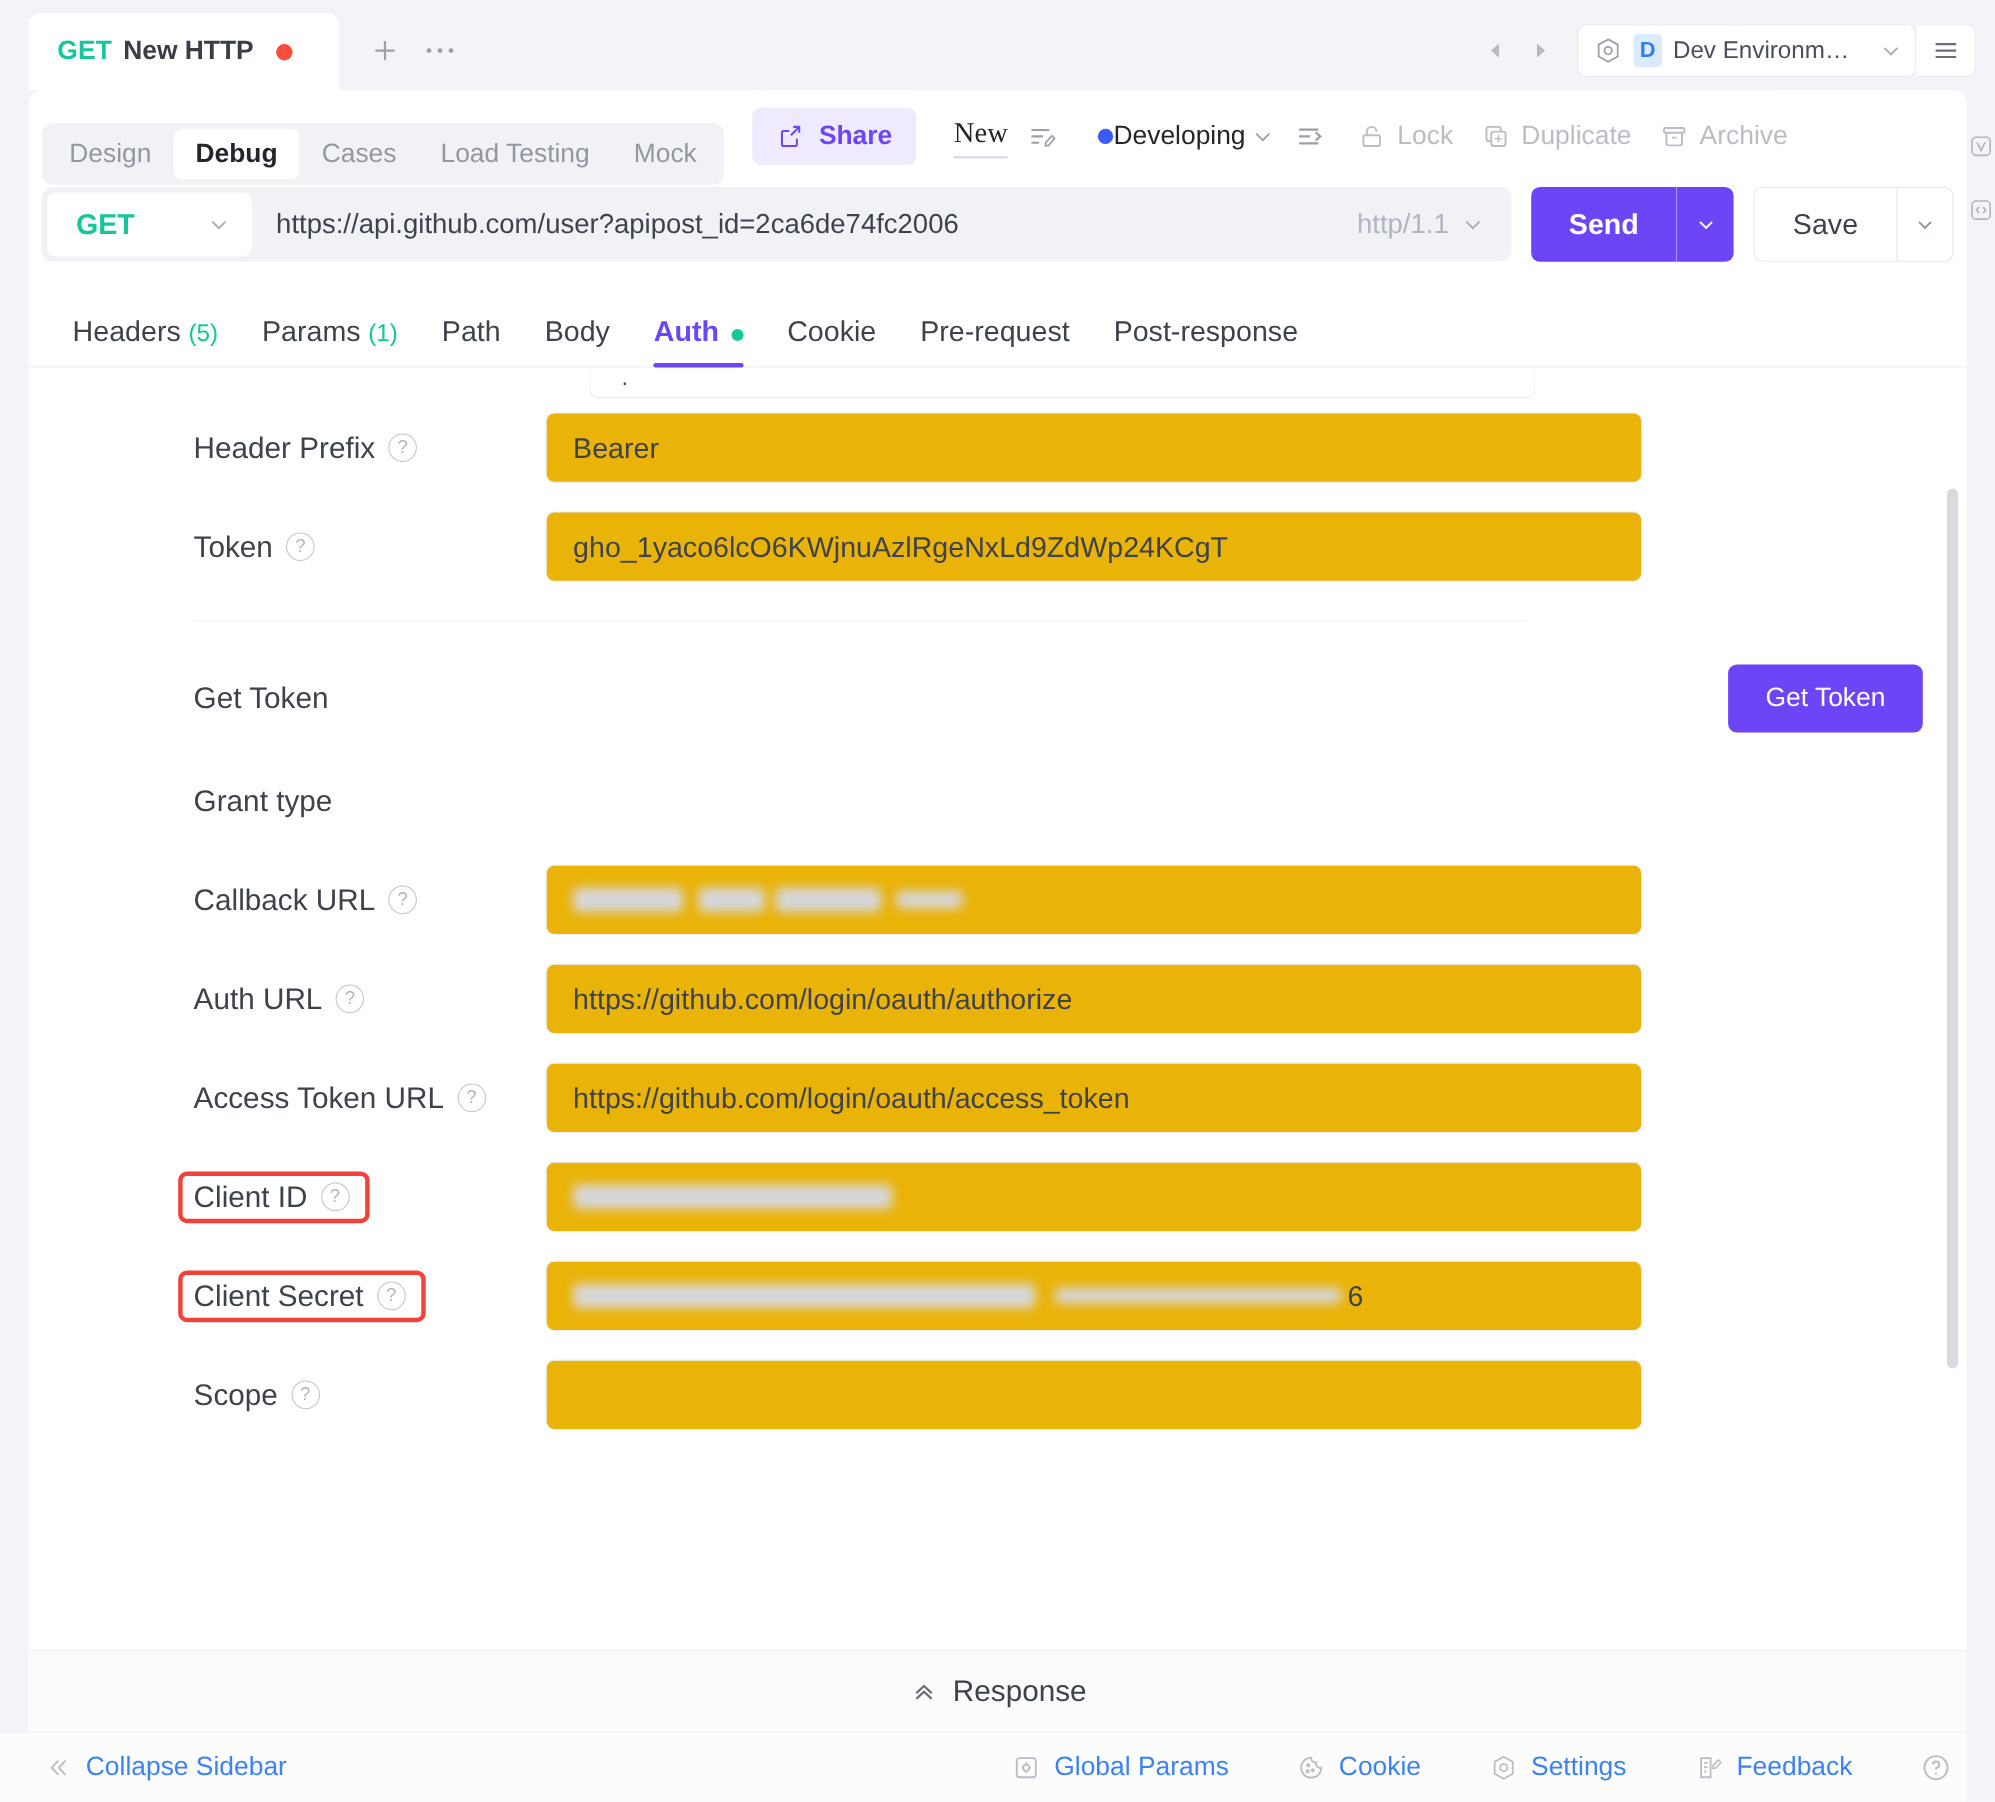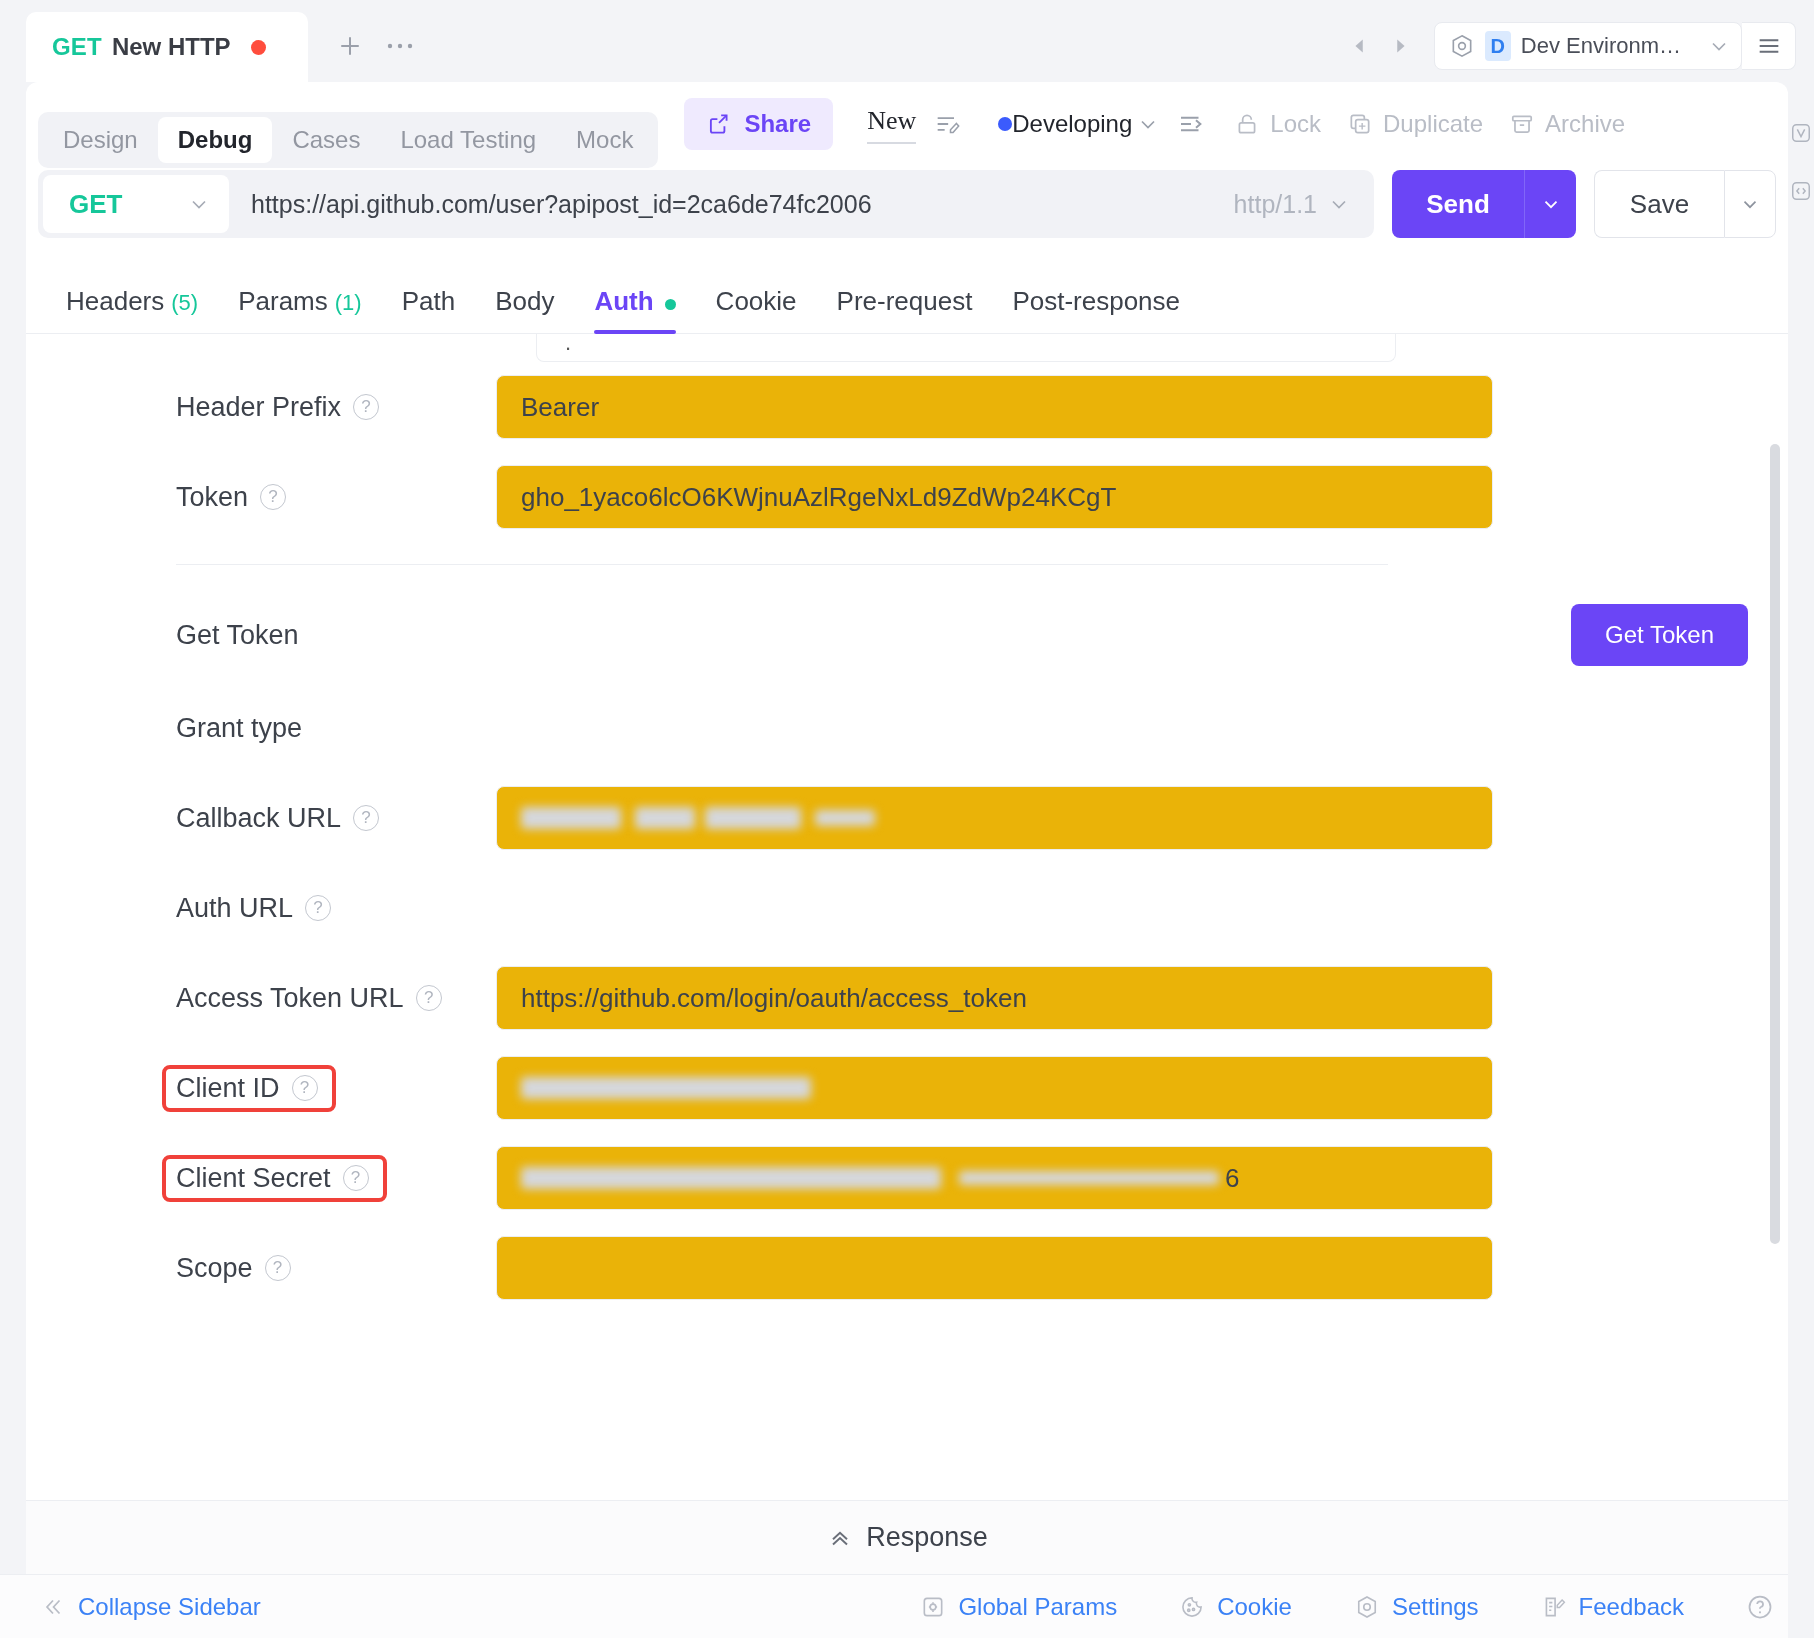--- a/index.html
+++ b/index.html
@@ -457,20 +457,21 @@
               <span class="blurbar" style="width:60px; height:16px"></span>
             </div>
           </div>
         </div>
 
         <div class="row">
           <div class="row-label">
             <span>Auth URL</span>
             <span class="qmark">?</span>
           </div>
+          <div class="field">https://github.com/login/oauth/authorize</div>
         </div>
 
         <div class="row">
           <div class="row-label">
             <span>Access Token URL</span>
             <span class="qmark">?</span>
           </div>
           <div class="field">https://github.com/login/oauth/access_token</div>
         </div>
 

